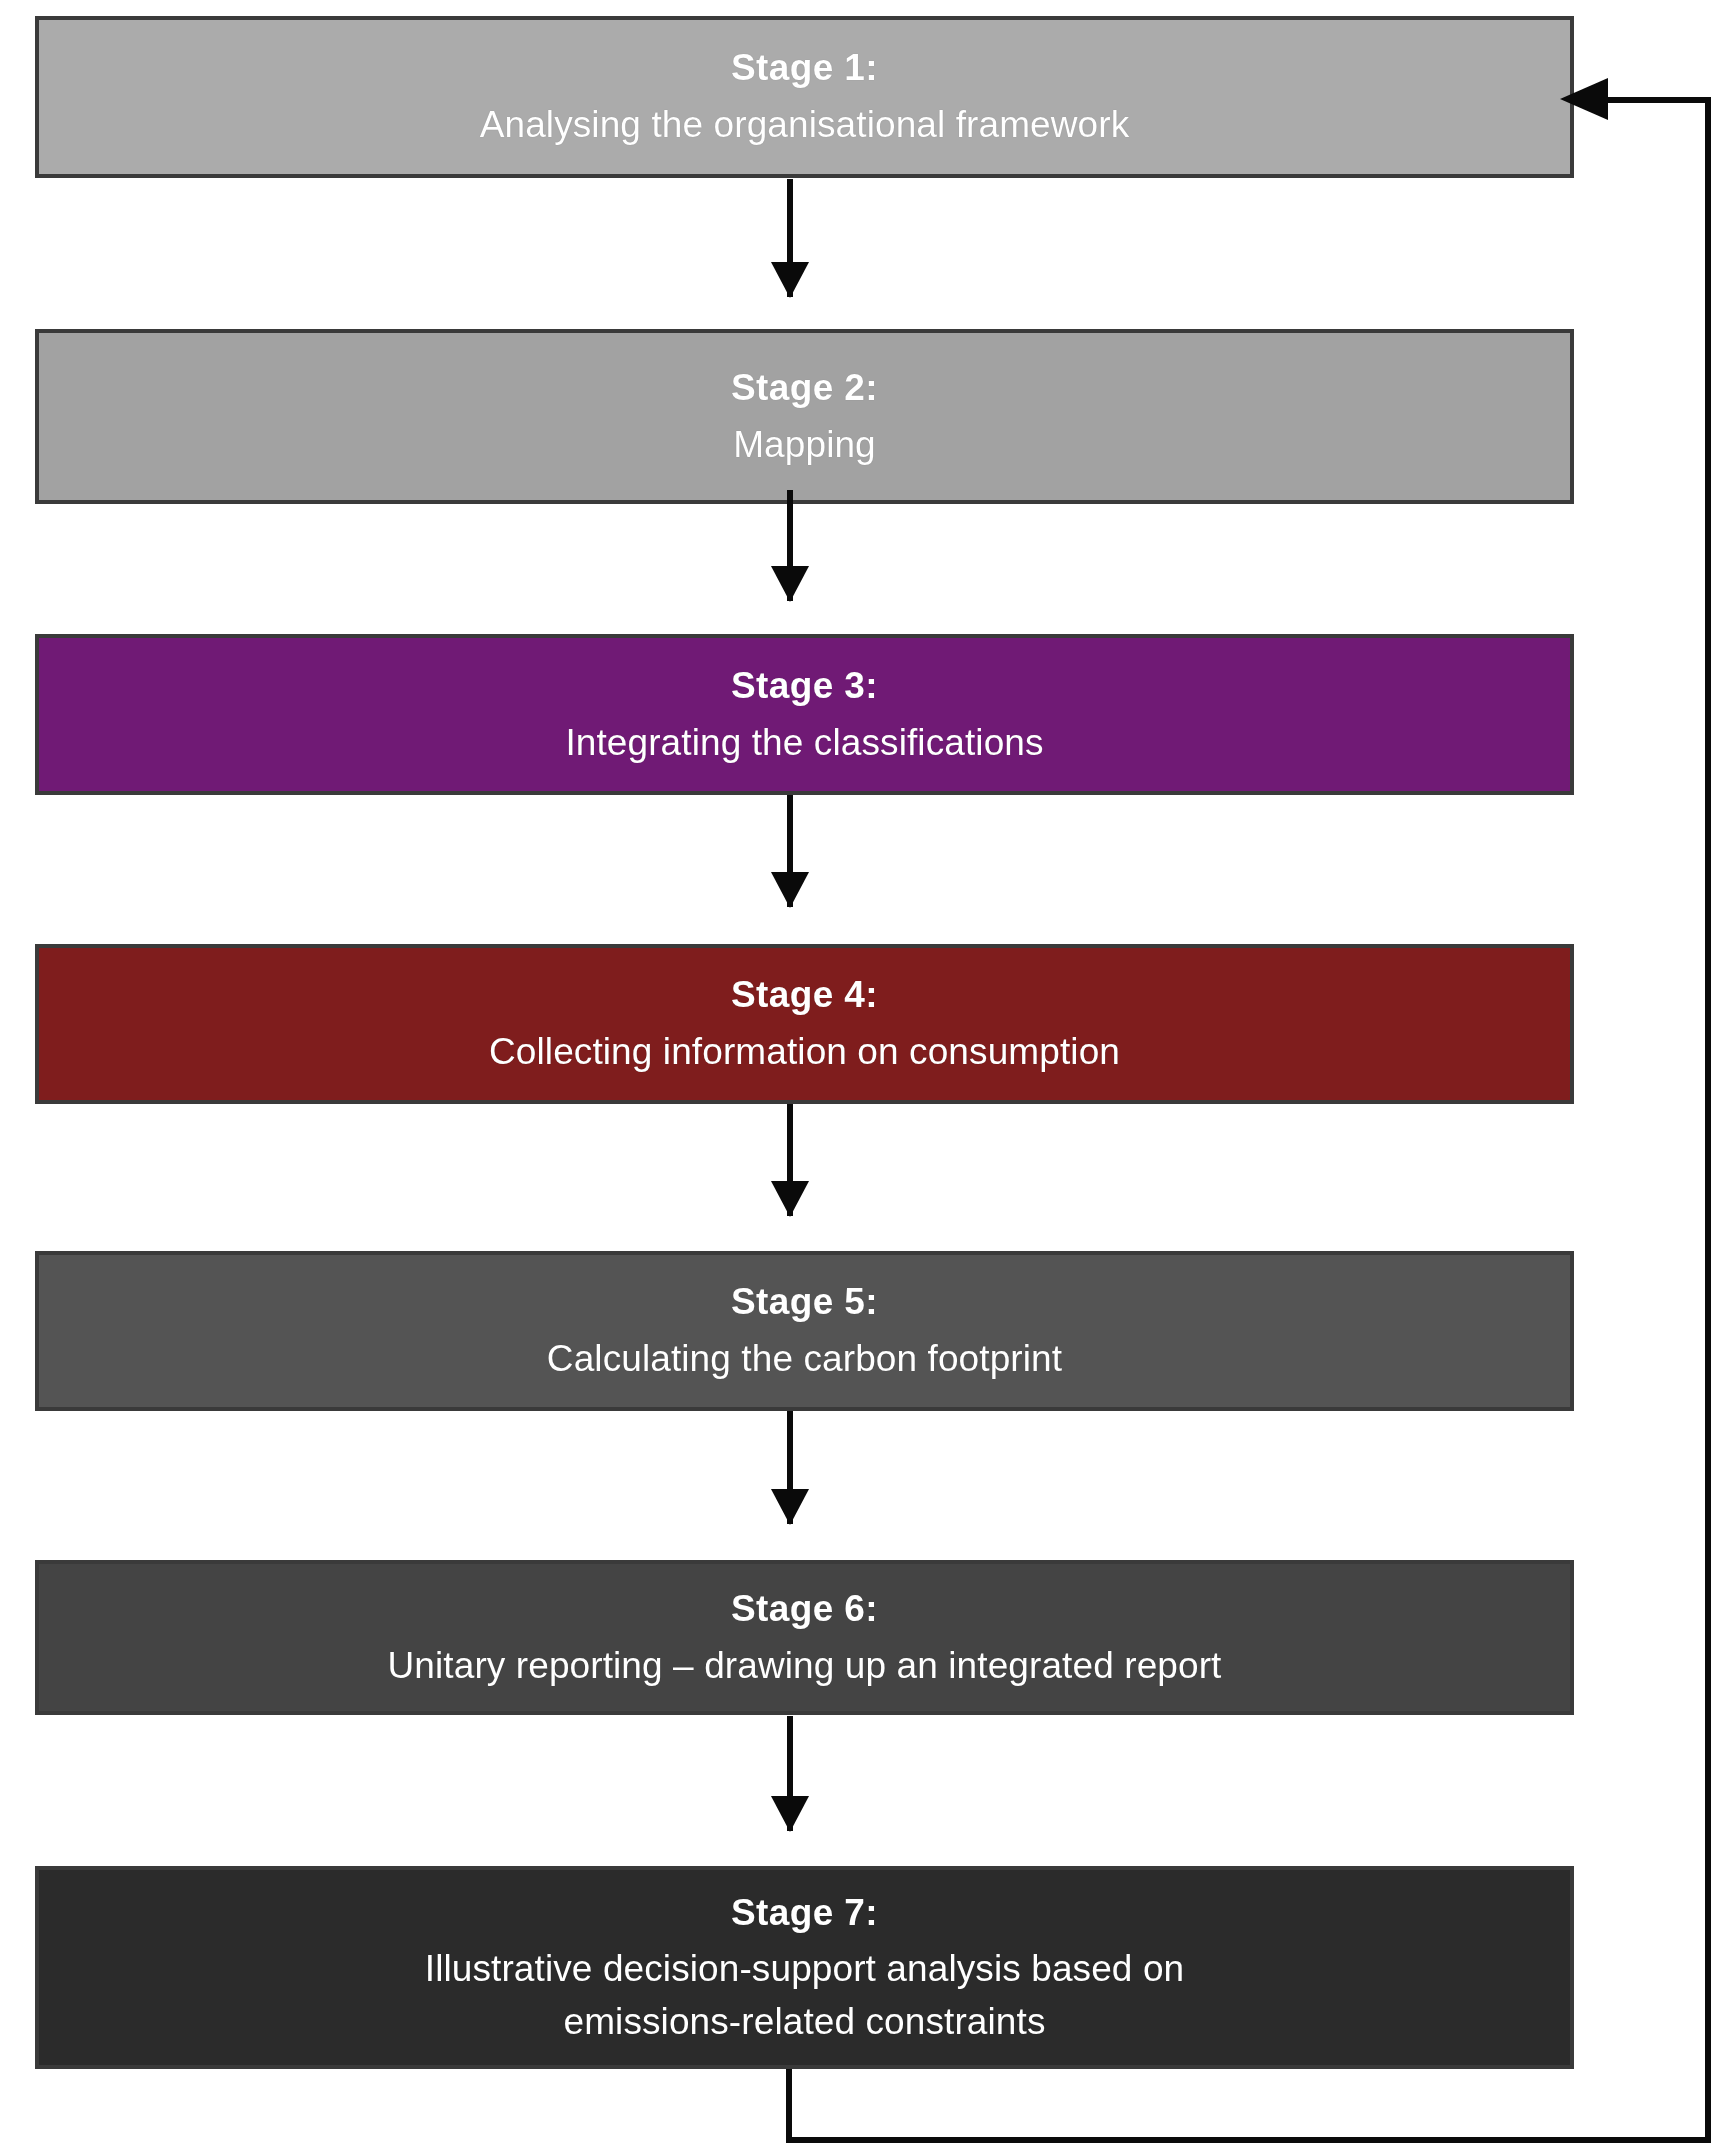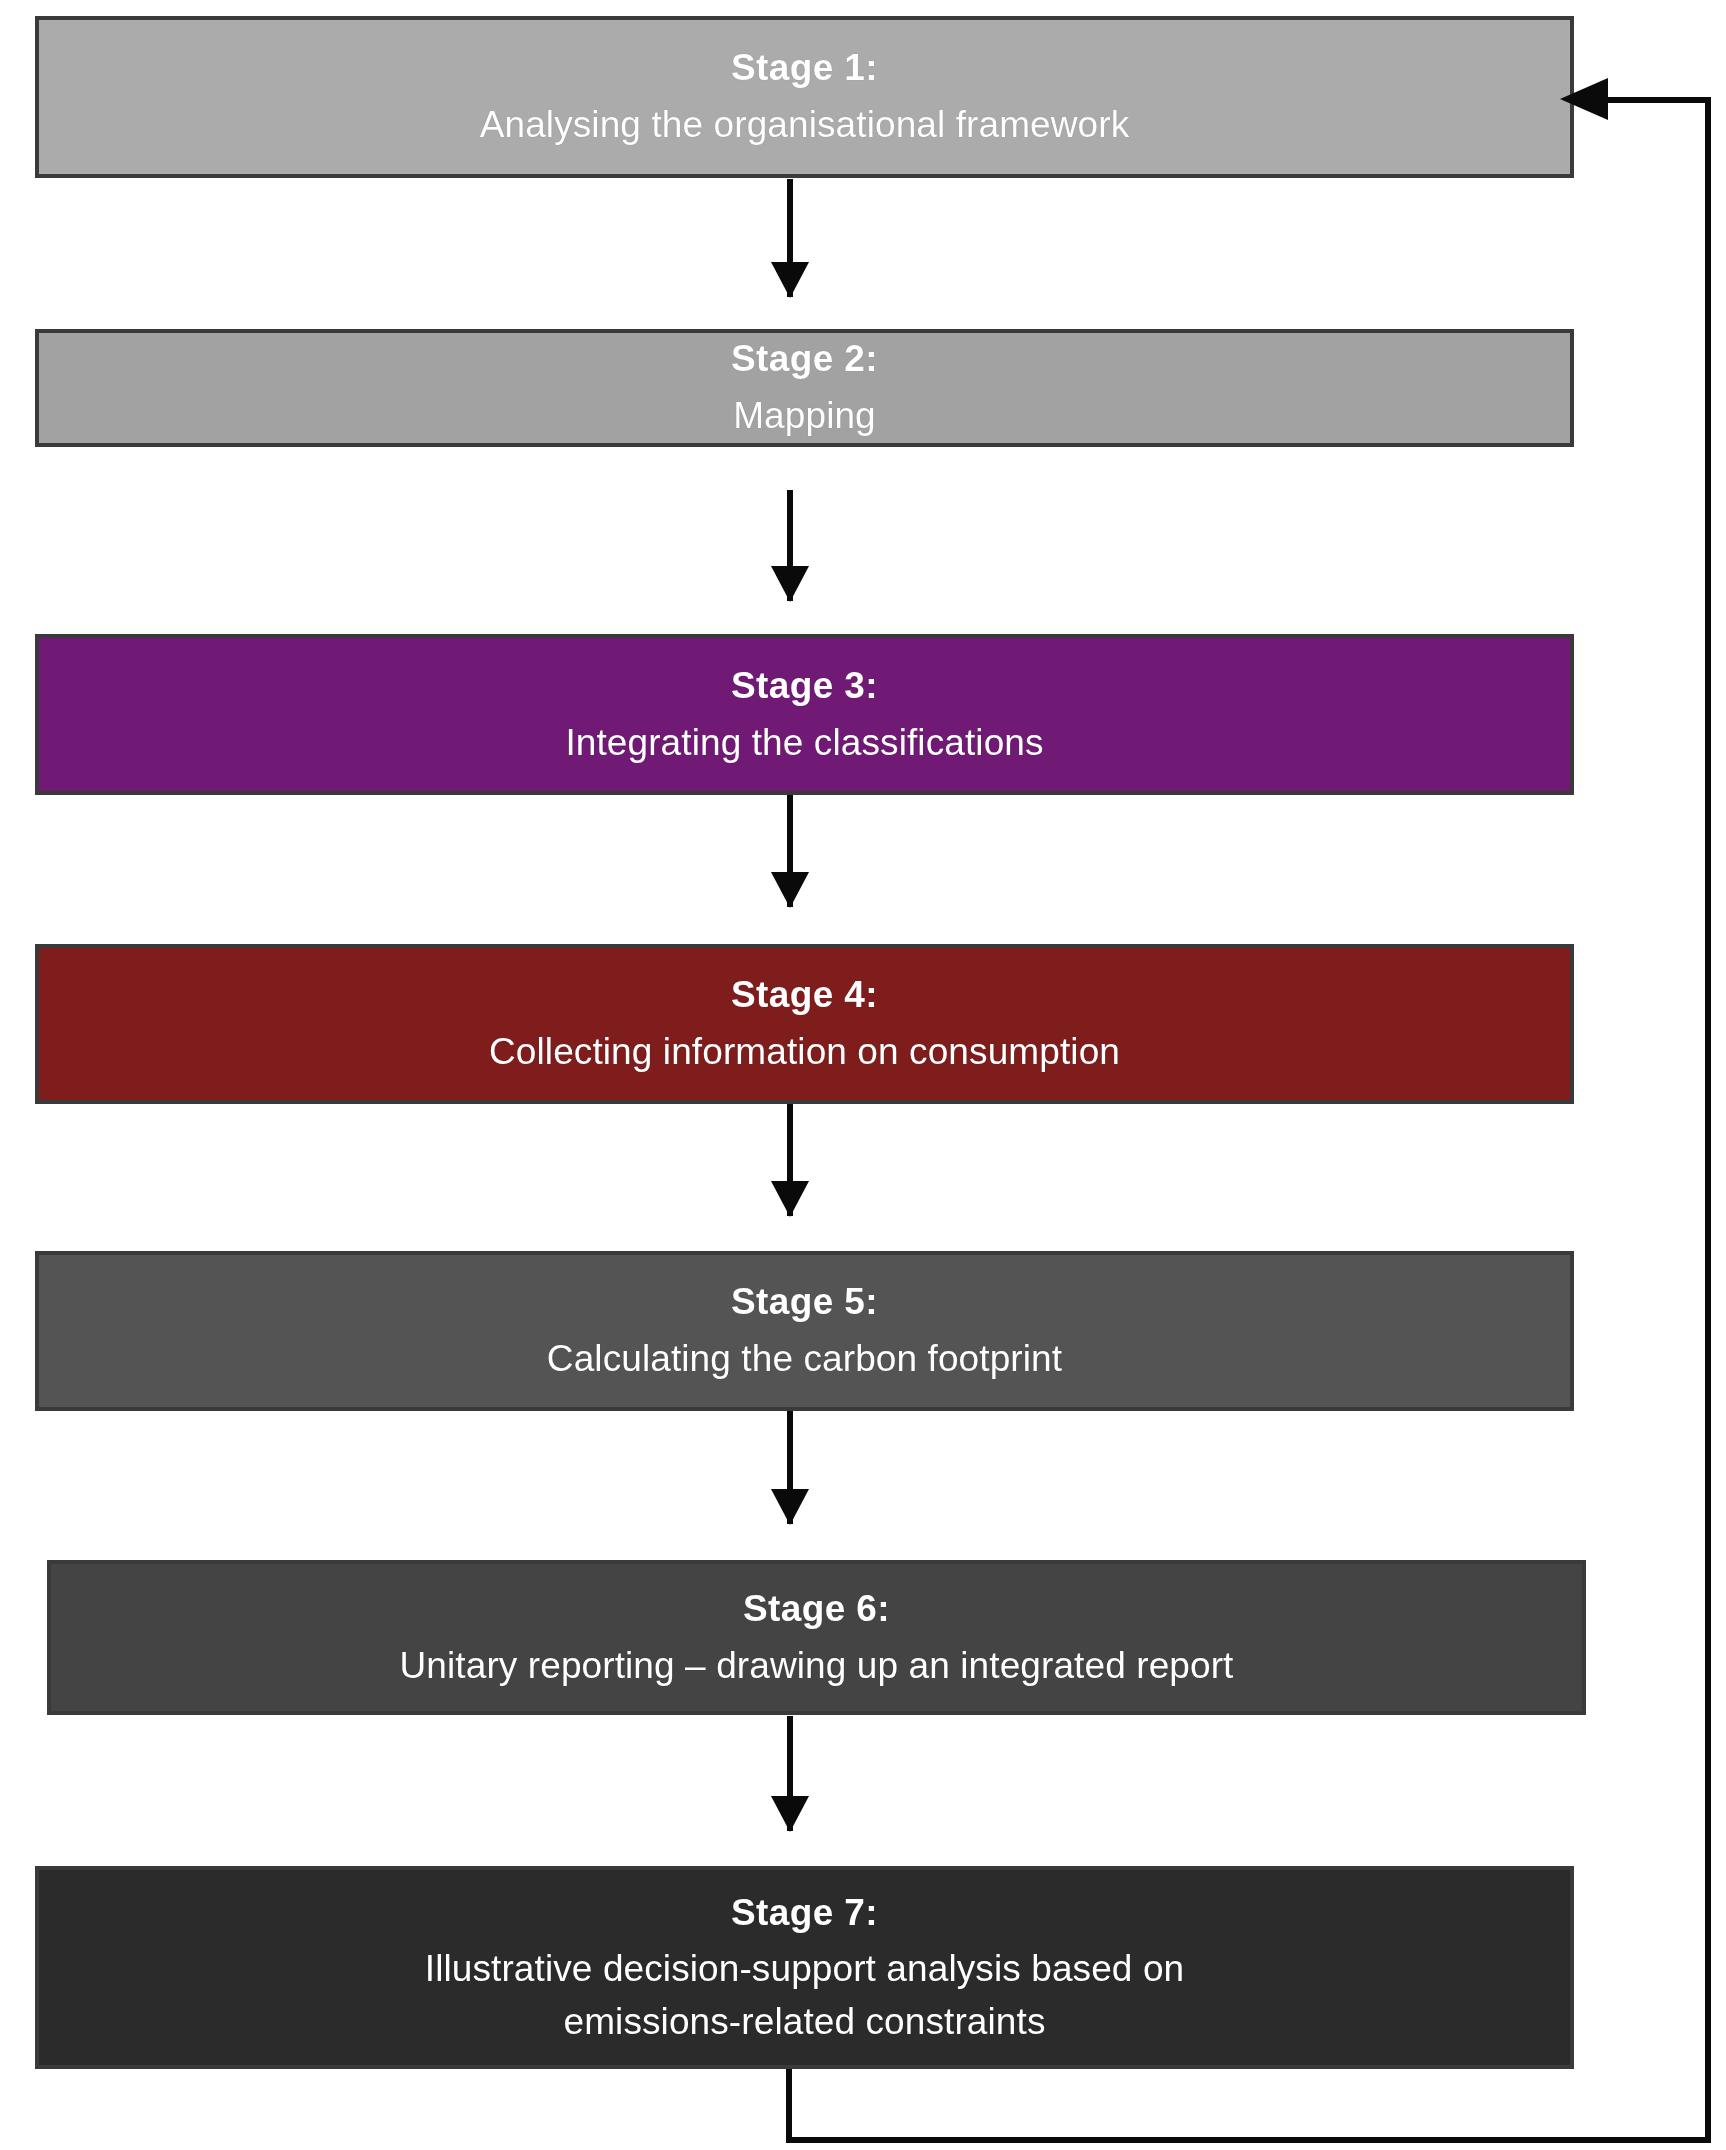--- a/index.html
+++ b/index.html
@@ -52,21 +52,21 @@
     text-shadow: 0 0 0.7px rgba(0,0,0,0.35);
     margin-top: 4.2px;
   }
 
   .stage-desc .line2 {
     display: block;
   }
 
   
   #box-1 { top: 16px;   height: 162px; }
-  #box-2 { top: 329px;  height: 118px; }
+  #box-2 { top: 329px;  height: 175px; }
   #box-3 { top: 634px;  height: 161px; }
   #box-4 { top: 944px; height: 160px; }
   #box-5 { top: 1251px; height: 160px; }
   #box-6 { top: 1560px; height: 155px; }
   #box-7 { top: 1866px; height: 203px; }
 
   
   .connector {
     position: absolute;
     left: 786px;
@@ -181,21 +181,21 @@
 
   <div class="stage-box" id="box-5" style="background: rgb(84, 84, 84);">
     <span class="stage-title">Stage 5:</span>
     <span class="stage-desc">Calculating the carbon footprint</span>
   </div>
   <div class="connector" id="conn-5">
     <div class="shaft"></div>
     <div class="head"></div>
   </div>
 
-  <div class="stage-box" id="box-6" style="background: rgb(68, 68, 68); margin-left: 12px;">
+  <div class="stage-box" id="box-6" style="background: rgb(68, 68, 68);">
     <span class="stage-title">Stage 6:</span>
     <span class="stage-desc">Unitary reporting – drawing up an integrated report</span>
   </div>
   <div class="connector" id="conn-6">
     <div class="shaft"></div>
     <div class="head"></div>
   </div>
 
   <div class="stage-box" id="box-7" style="background: rgb(43, 43, 43);">
     <span class="stage-title">Stage 7:</span>

